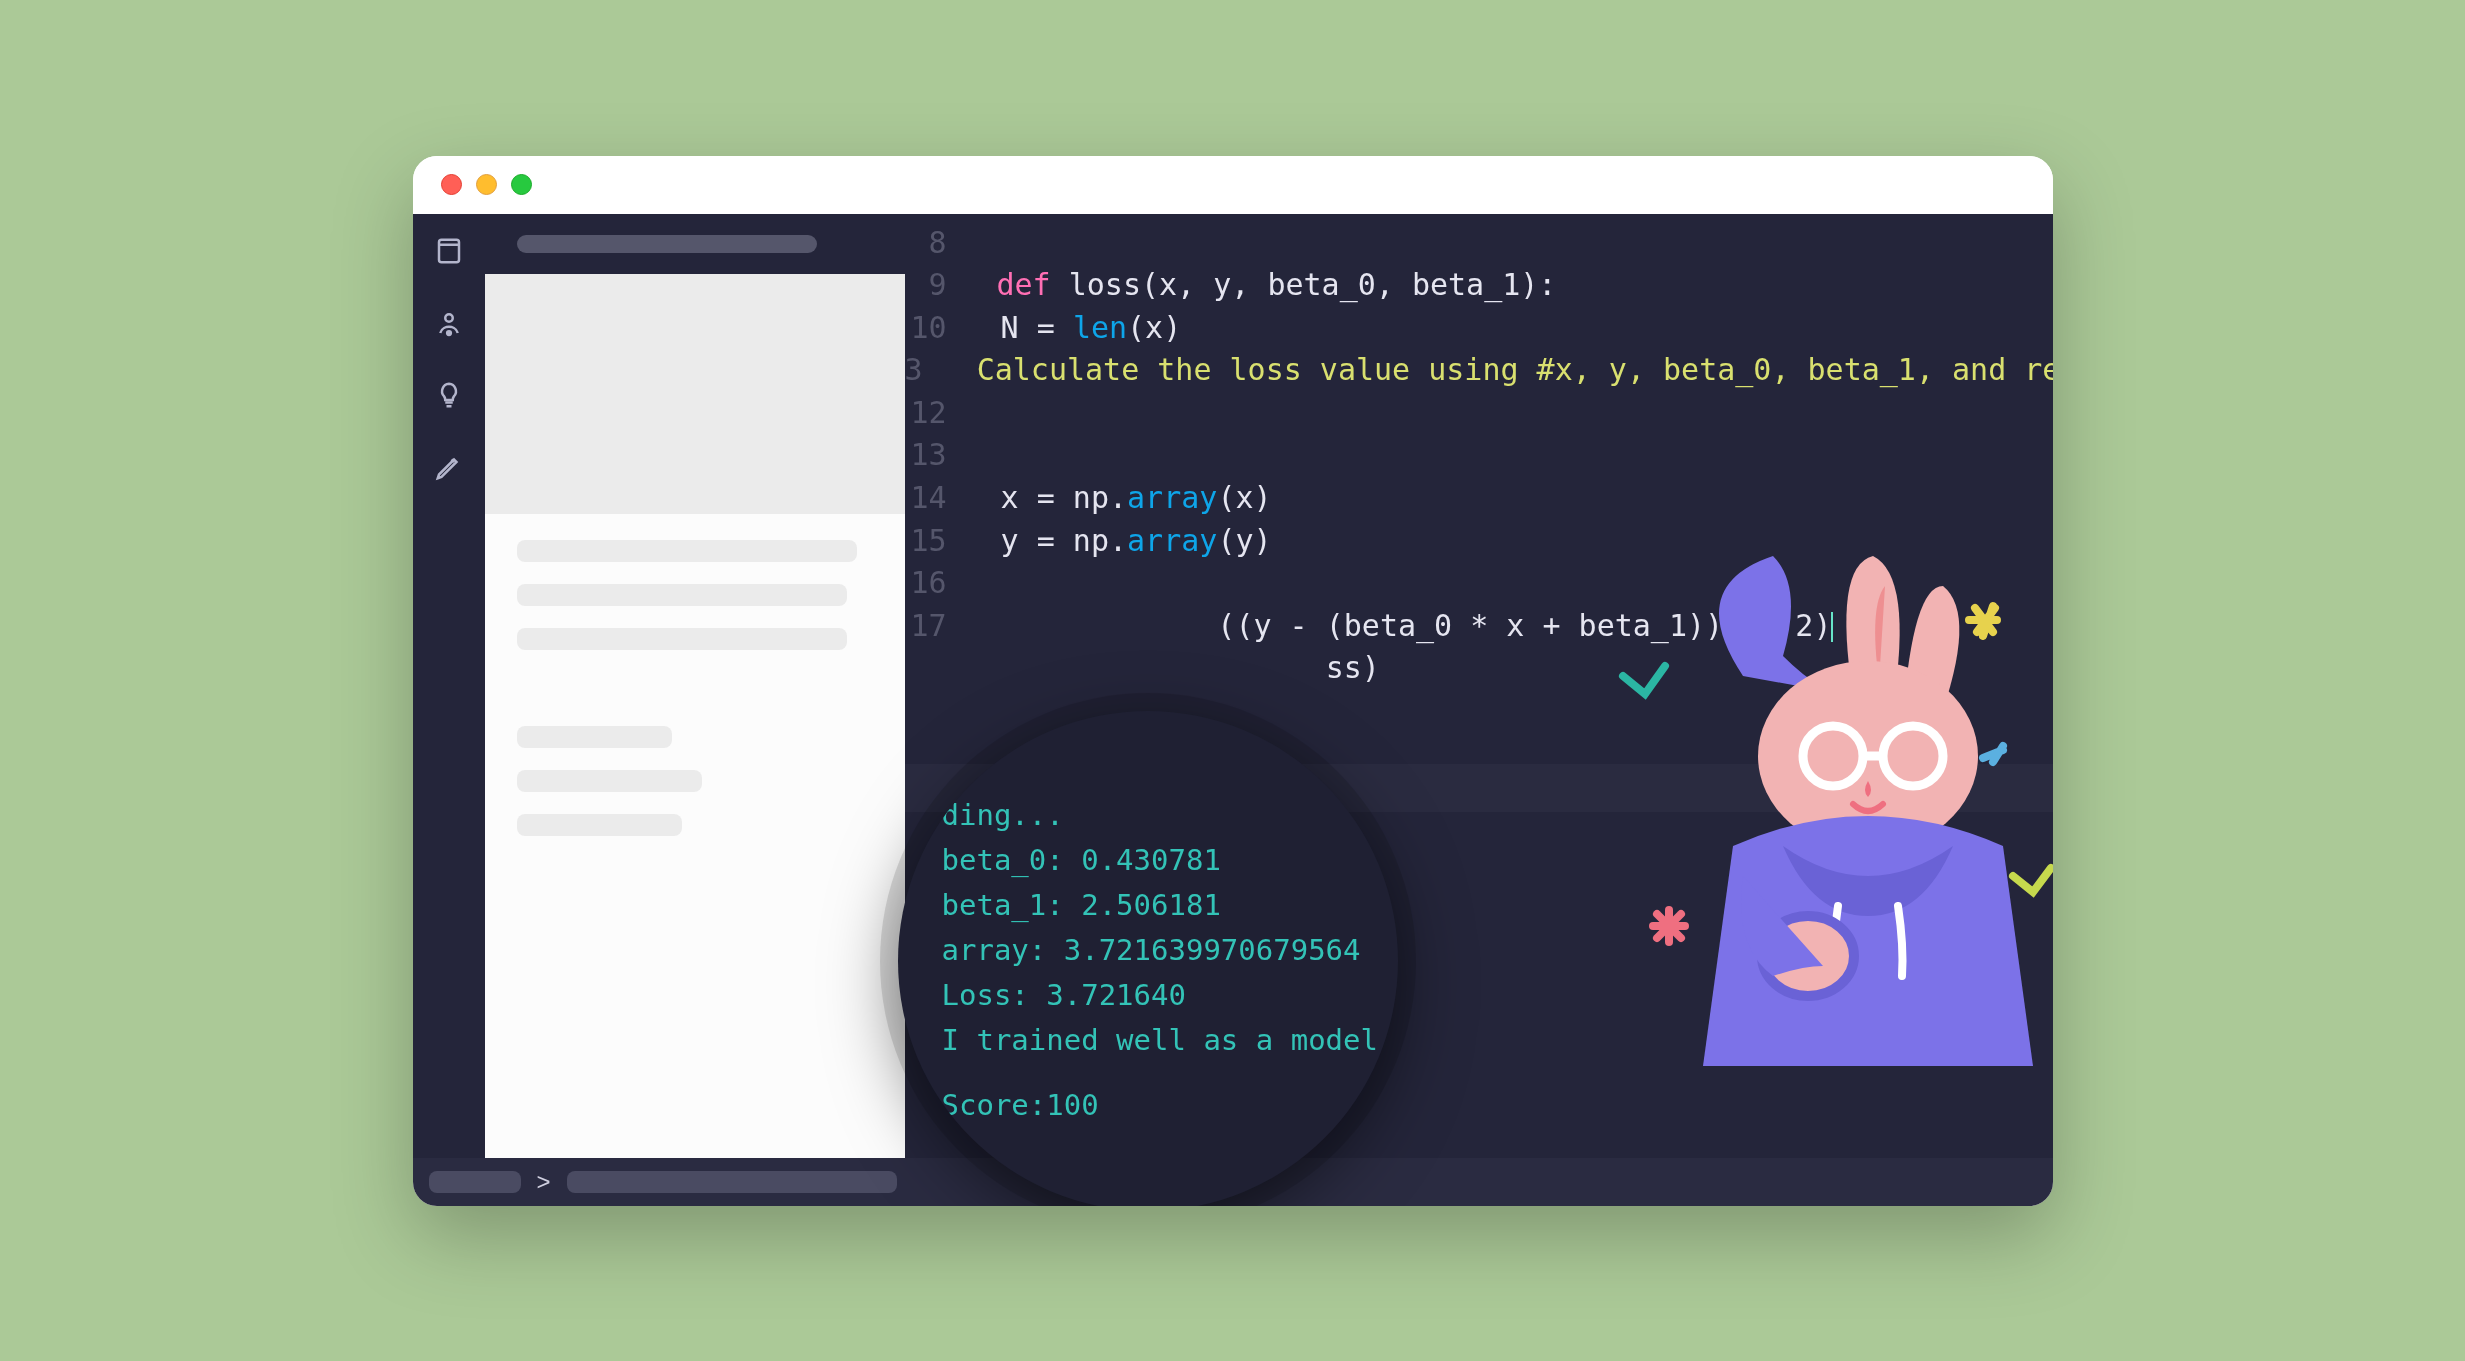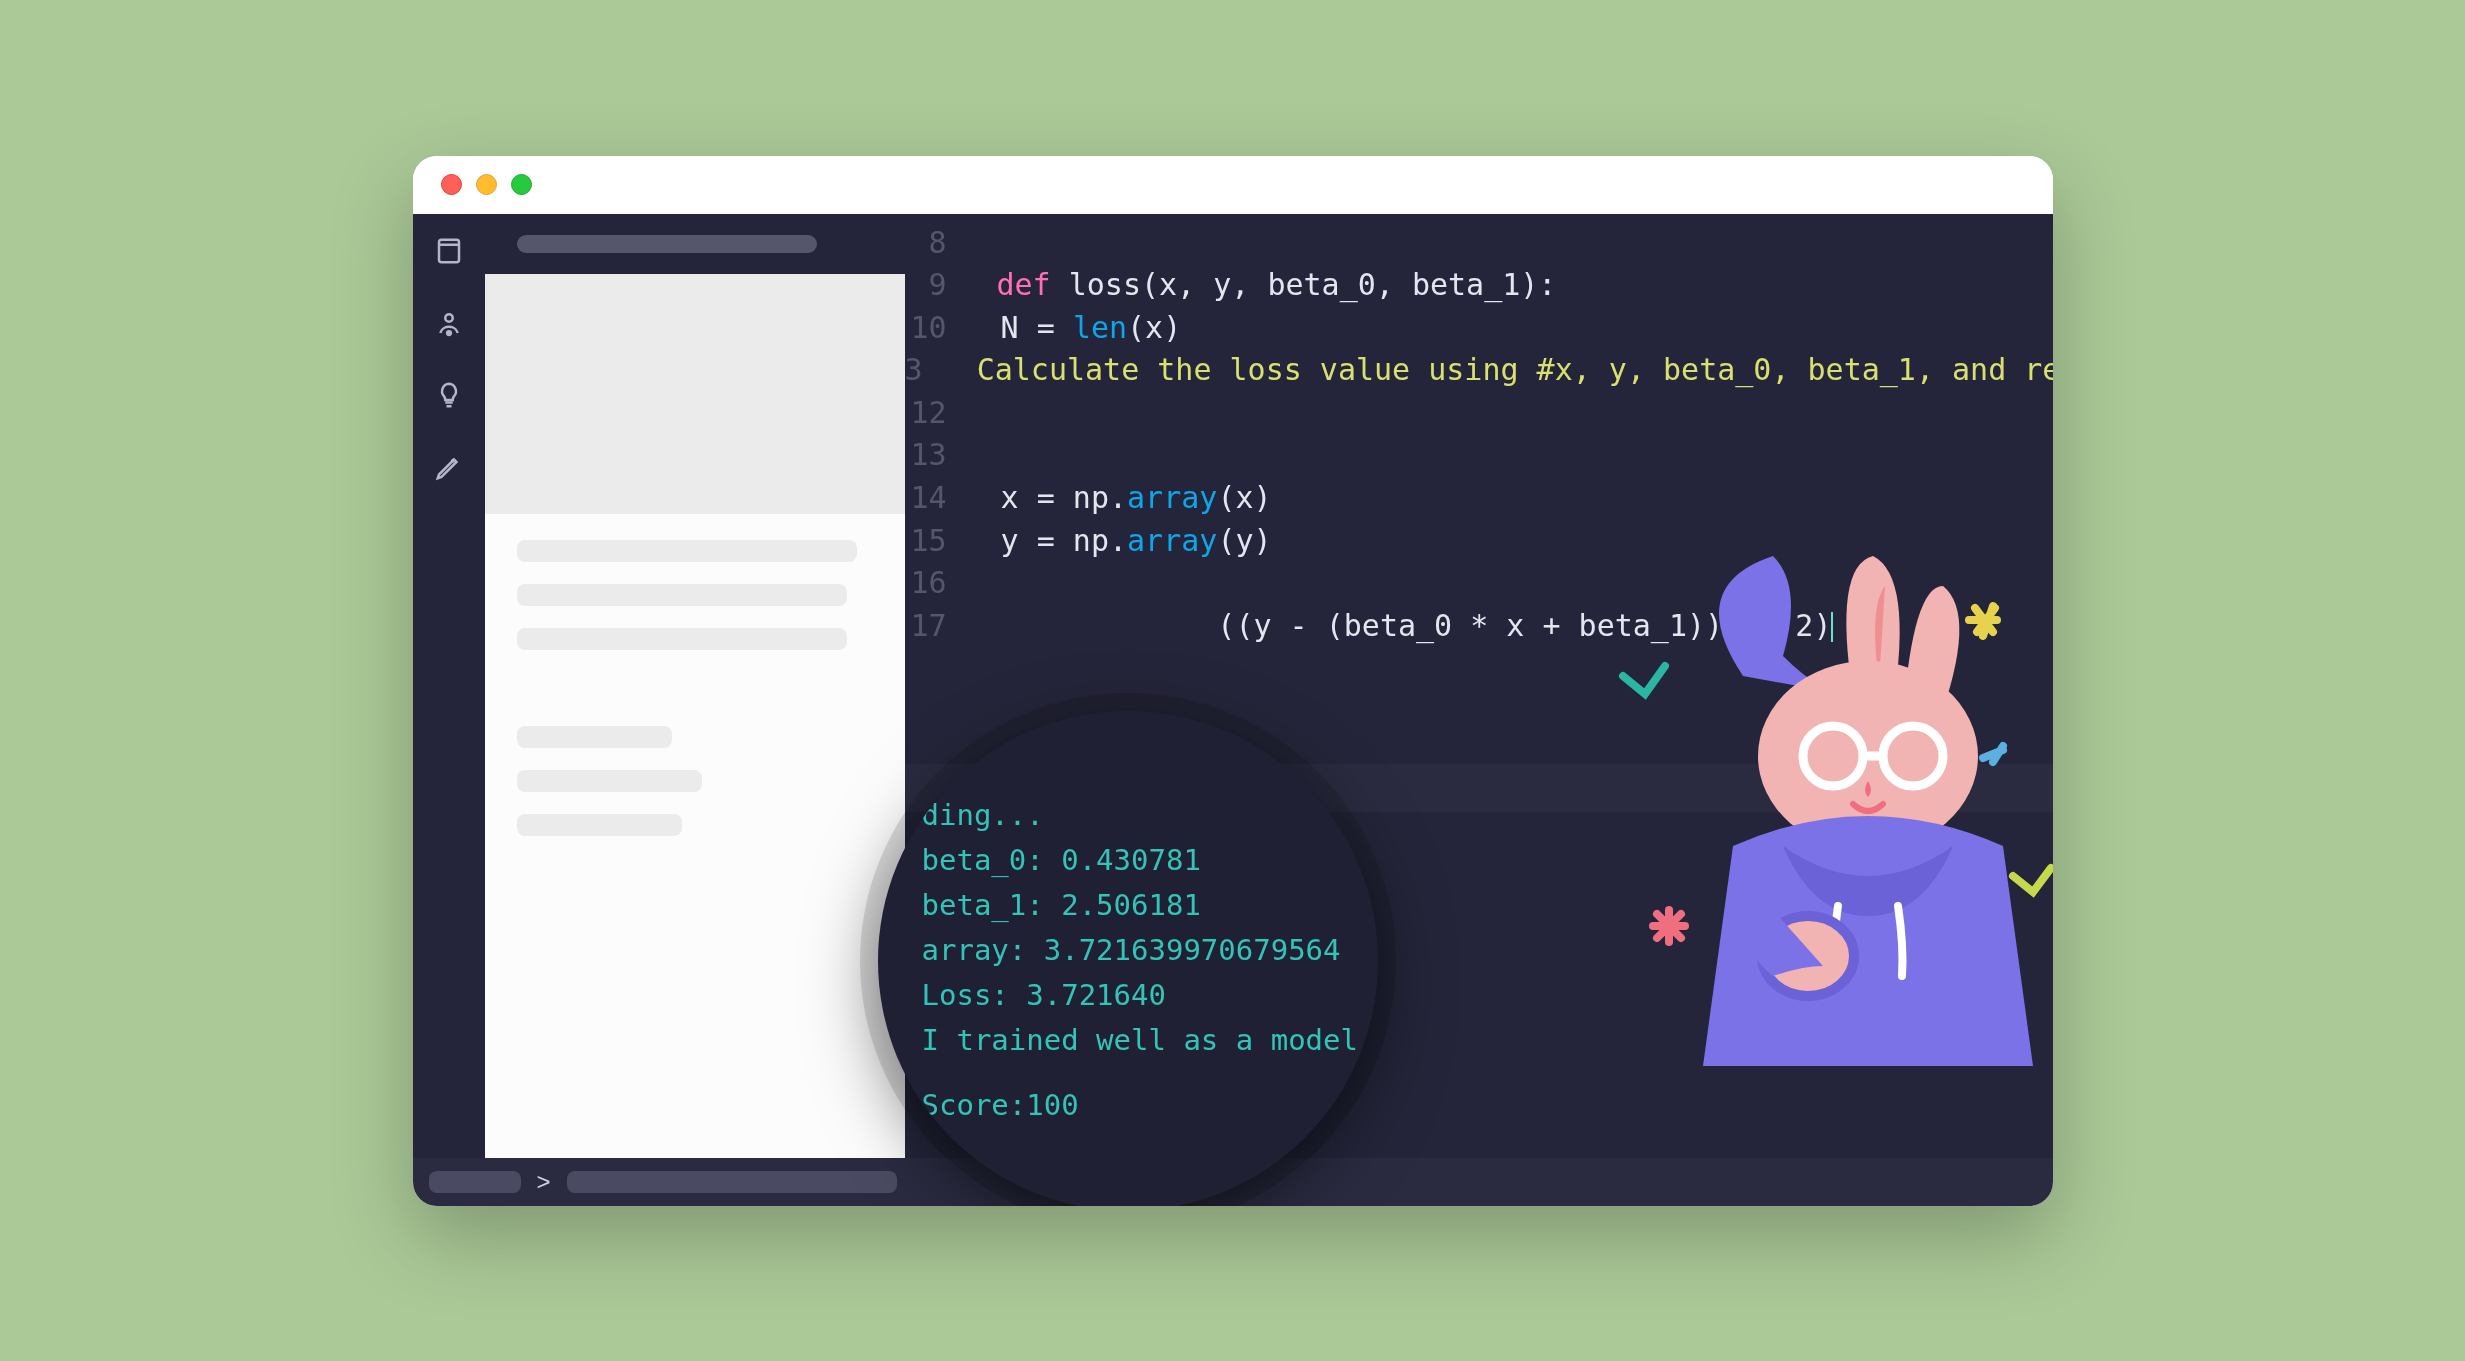--- a/index.html
+++ b/index.html
@@ -116,21 +116,21 @@
     height:48px;background:#2a2b41;
     display:flex;align-items:center;gap:16px;padding-left:16px;
   }
   .footer .ph1{width:92px;height:22px;border-radius:8px;background:#4a4b62;}
   .footer .chev{color:#d0d0e0;font-size:24px;}
   .footer .ph2{width:330px;height:22px;border-radius:8px;background:#4a4b62;}
 
   
   .lens{
     position:absolute;
-    left:465px; top:555px;
+    left:485px; top:555px;
     width:500px;height:500px;border-radius:50%;
     background:#1f2033;
     box-shadow: 0 0 0 18px rgba(0,0,0,0.12), 0 22px 70px rgba(0,0,0,0.5);
     overflow:hidden;
     display:flex;flex-direction:column;justify-content:center;
     padding:0 44px;
     font-family:"SFMono-Regular",Menlo,Consolas,monospace;
     color:#33c3b7;font-size:29px;line-height:1.55;
   }
   .lens .row{white-space:nowrap;}
@@ -238,20 +238,21 @@
           <div class="line">
             <span class="ln">16</span>
             <span class="tx"></span>
           </div>
           <div class="line">
             <span class="ln">17</span>
             <span class="tx"><span>              ((y - (beta_0 * x + beta_1)) ** 2)</span><span class="cursor"></span></span>
           </div>
           <div class="line">
             <span class="ln"></span>
+            <span class="tx"><span>                    ss)</span></span>
           </div>
         </div>
       <div class="dim"></div>
 
       <div class="bunny">
         <svg viewBox="0 0 460 520" width="460" height="520">
 
           <g stroke-width="8" stroke-linecap="round" fill="none">
             <path d="M30 130 l22 18 l20 -28" stroke="#2bb6a3"></path>
             <path d="M400 60  l-10 30 m-14 -16 l28 0 m-22 -12 l18 24 m2 -24 l-18 24" stroke="#e7d24d"></path>

